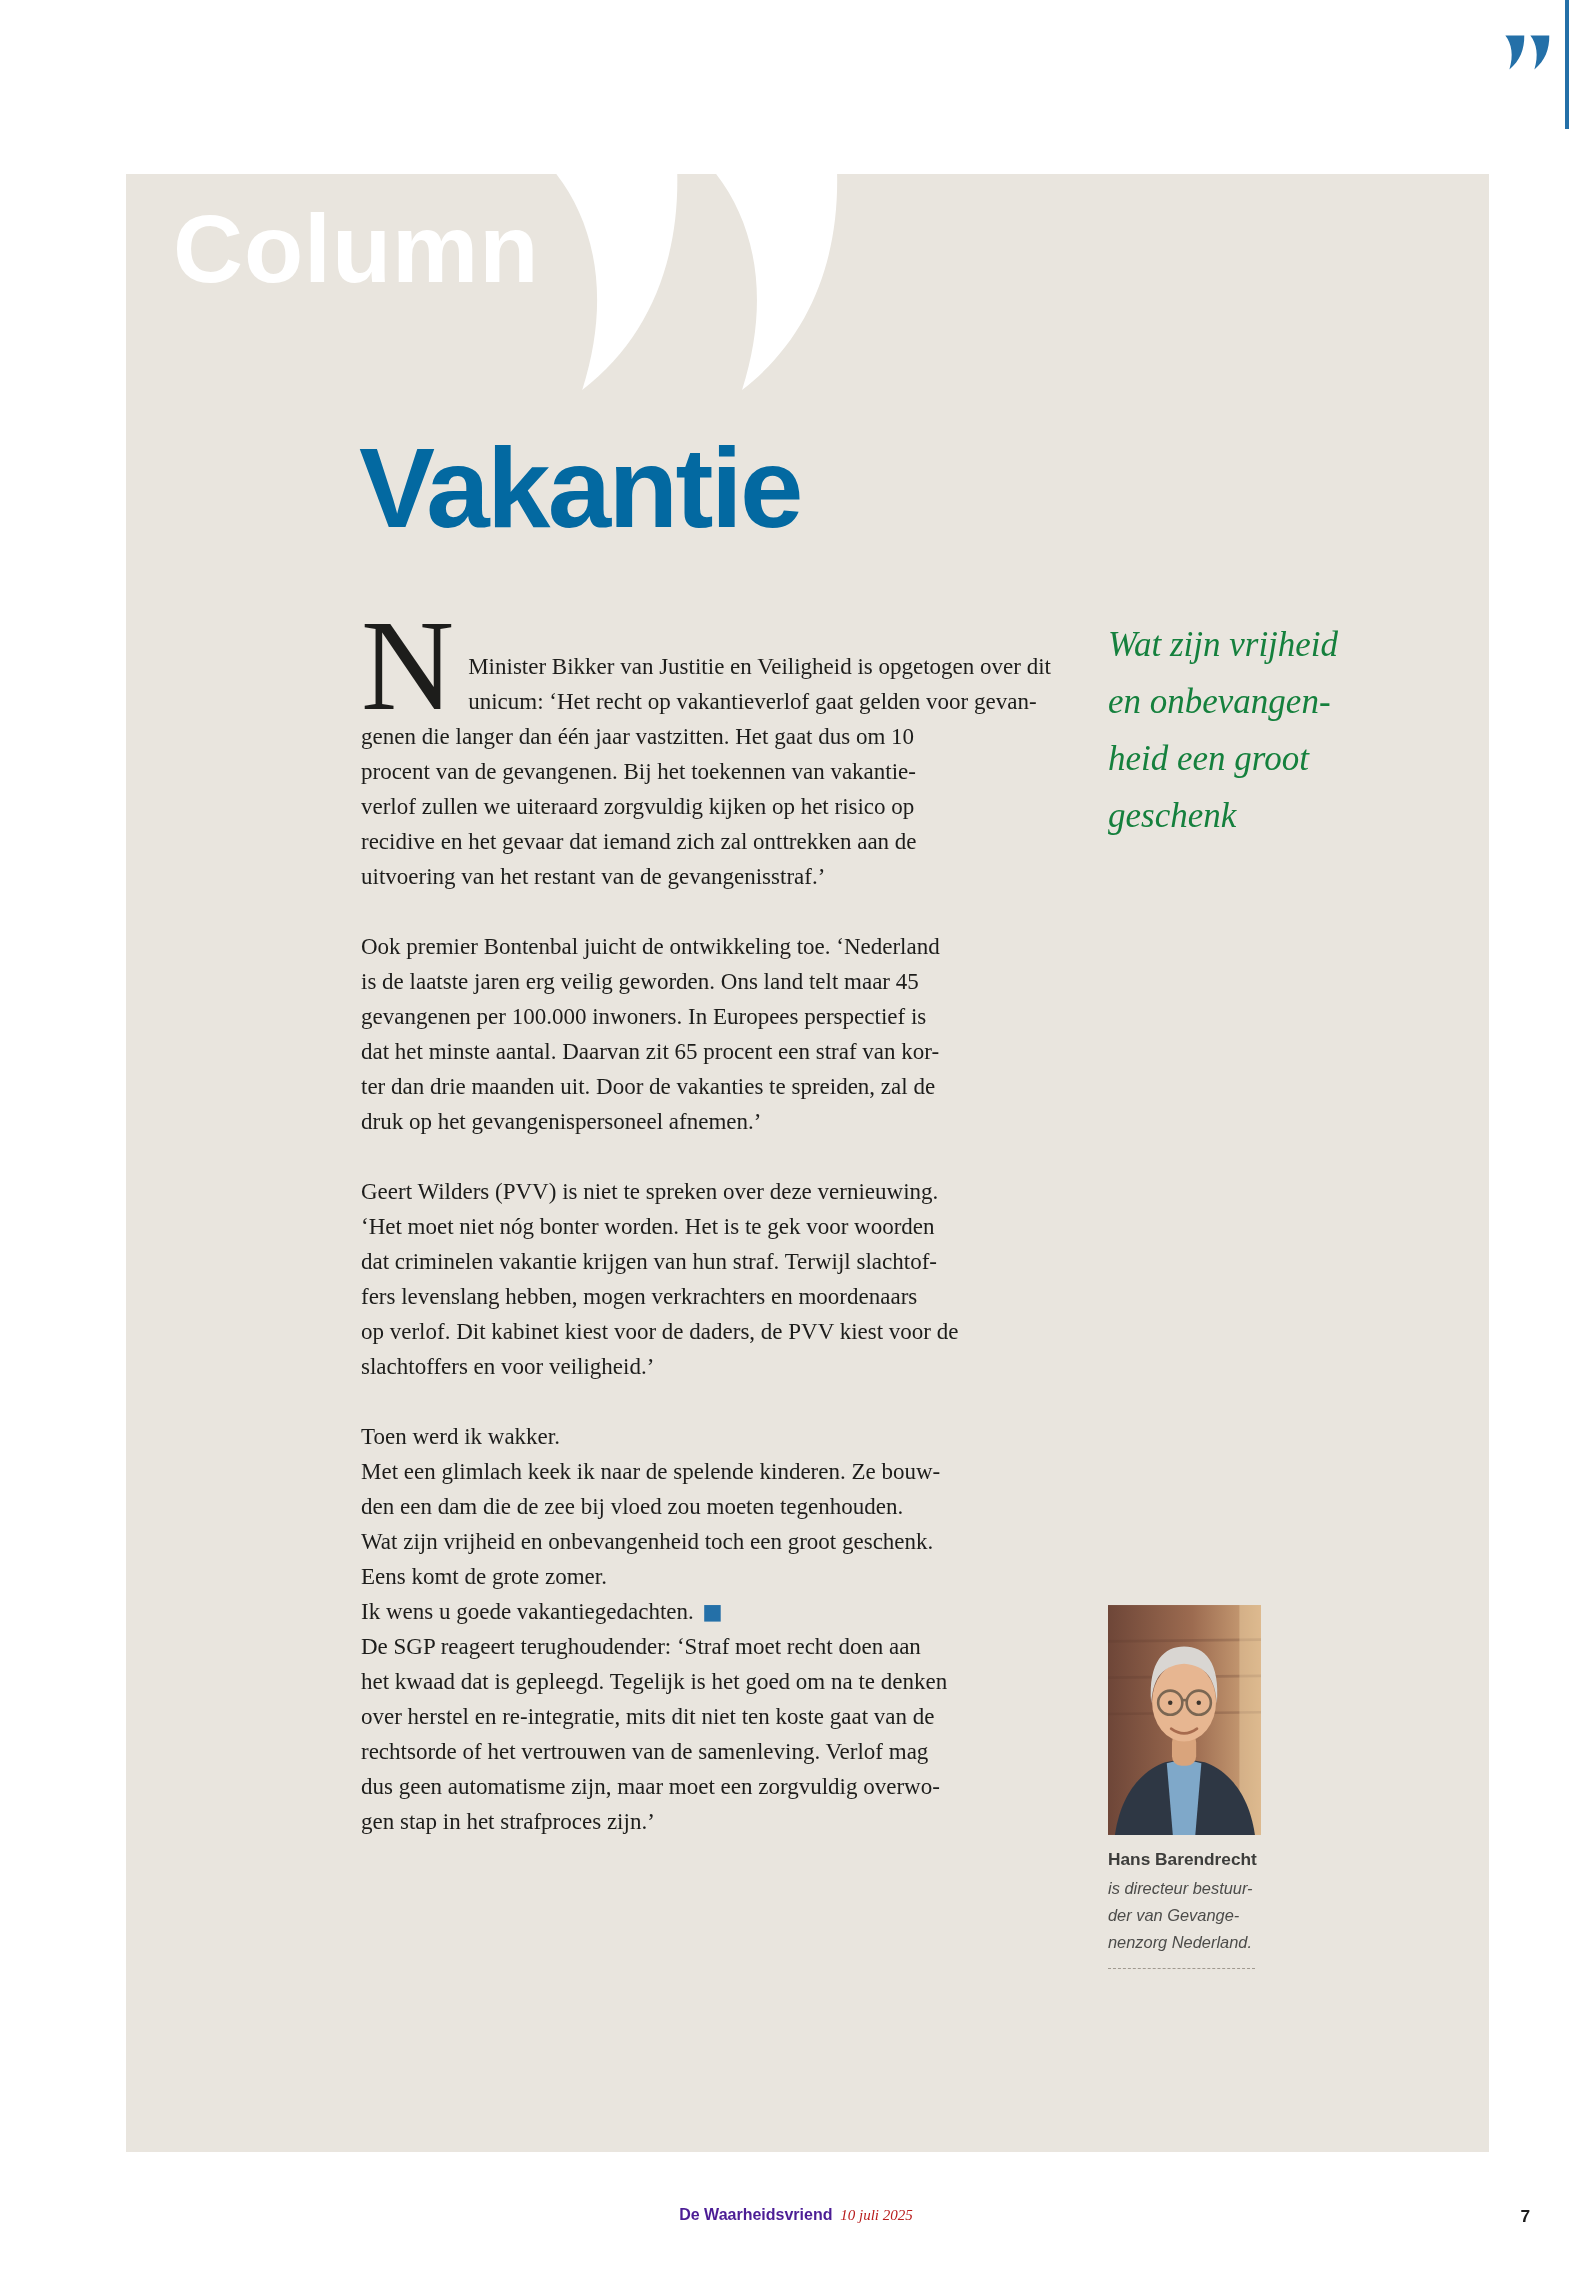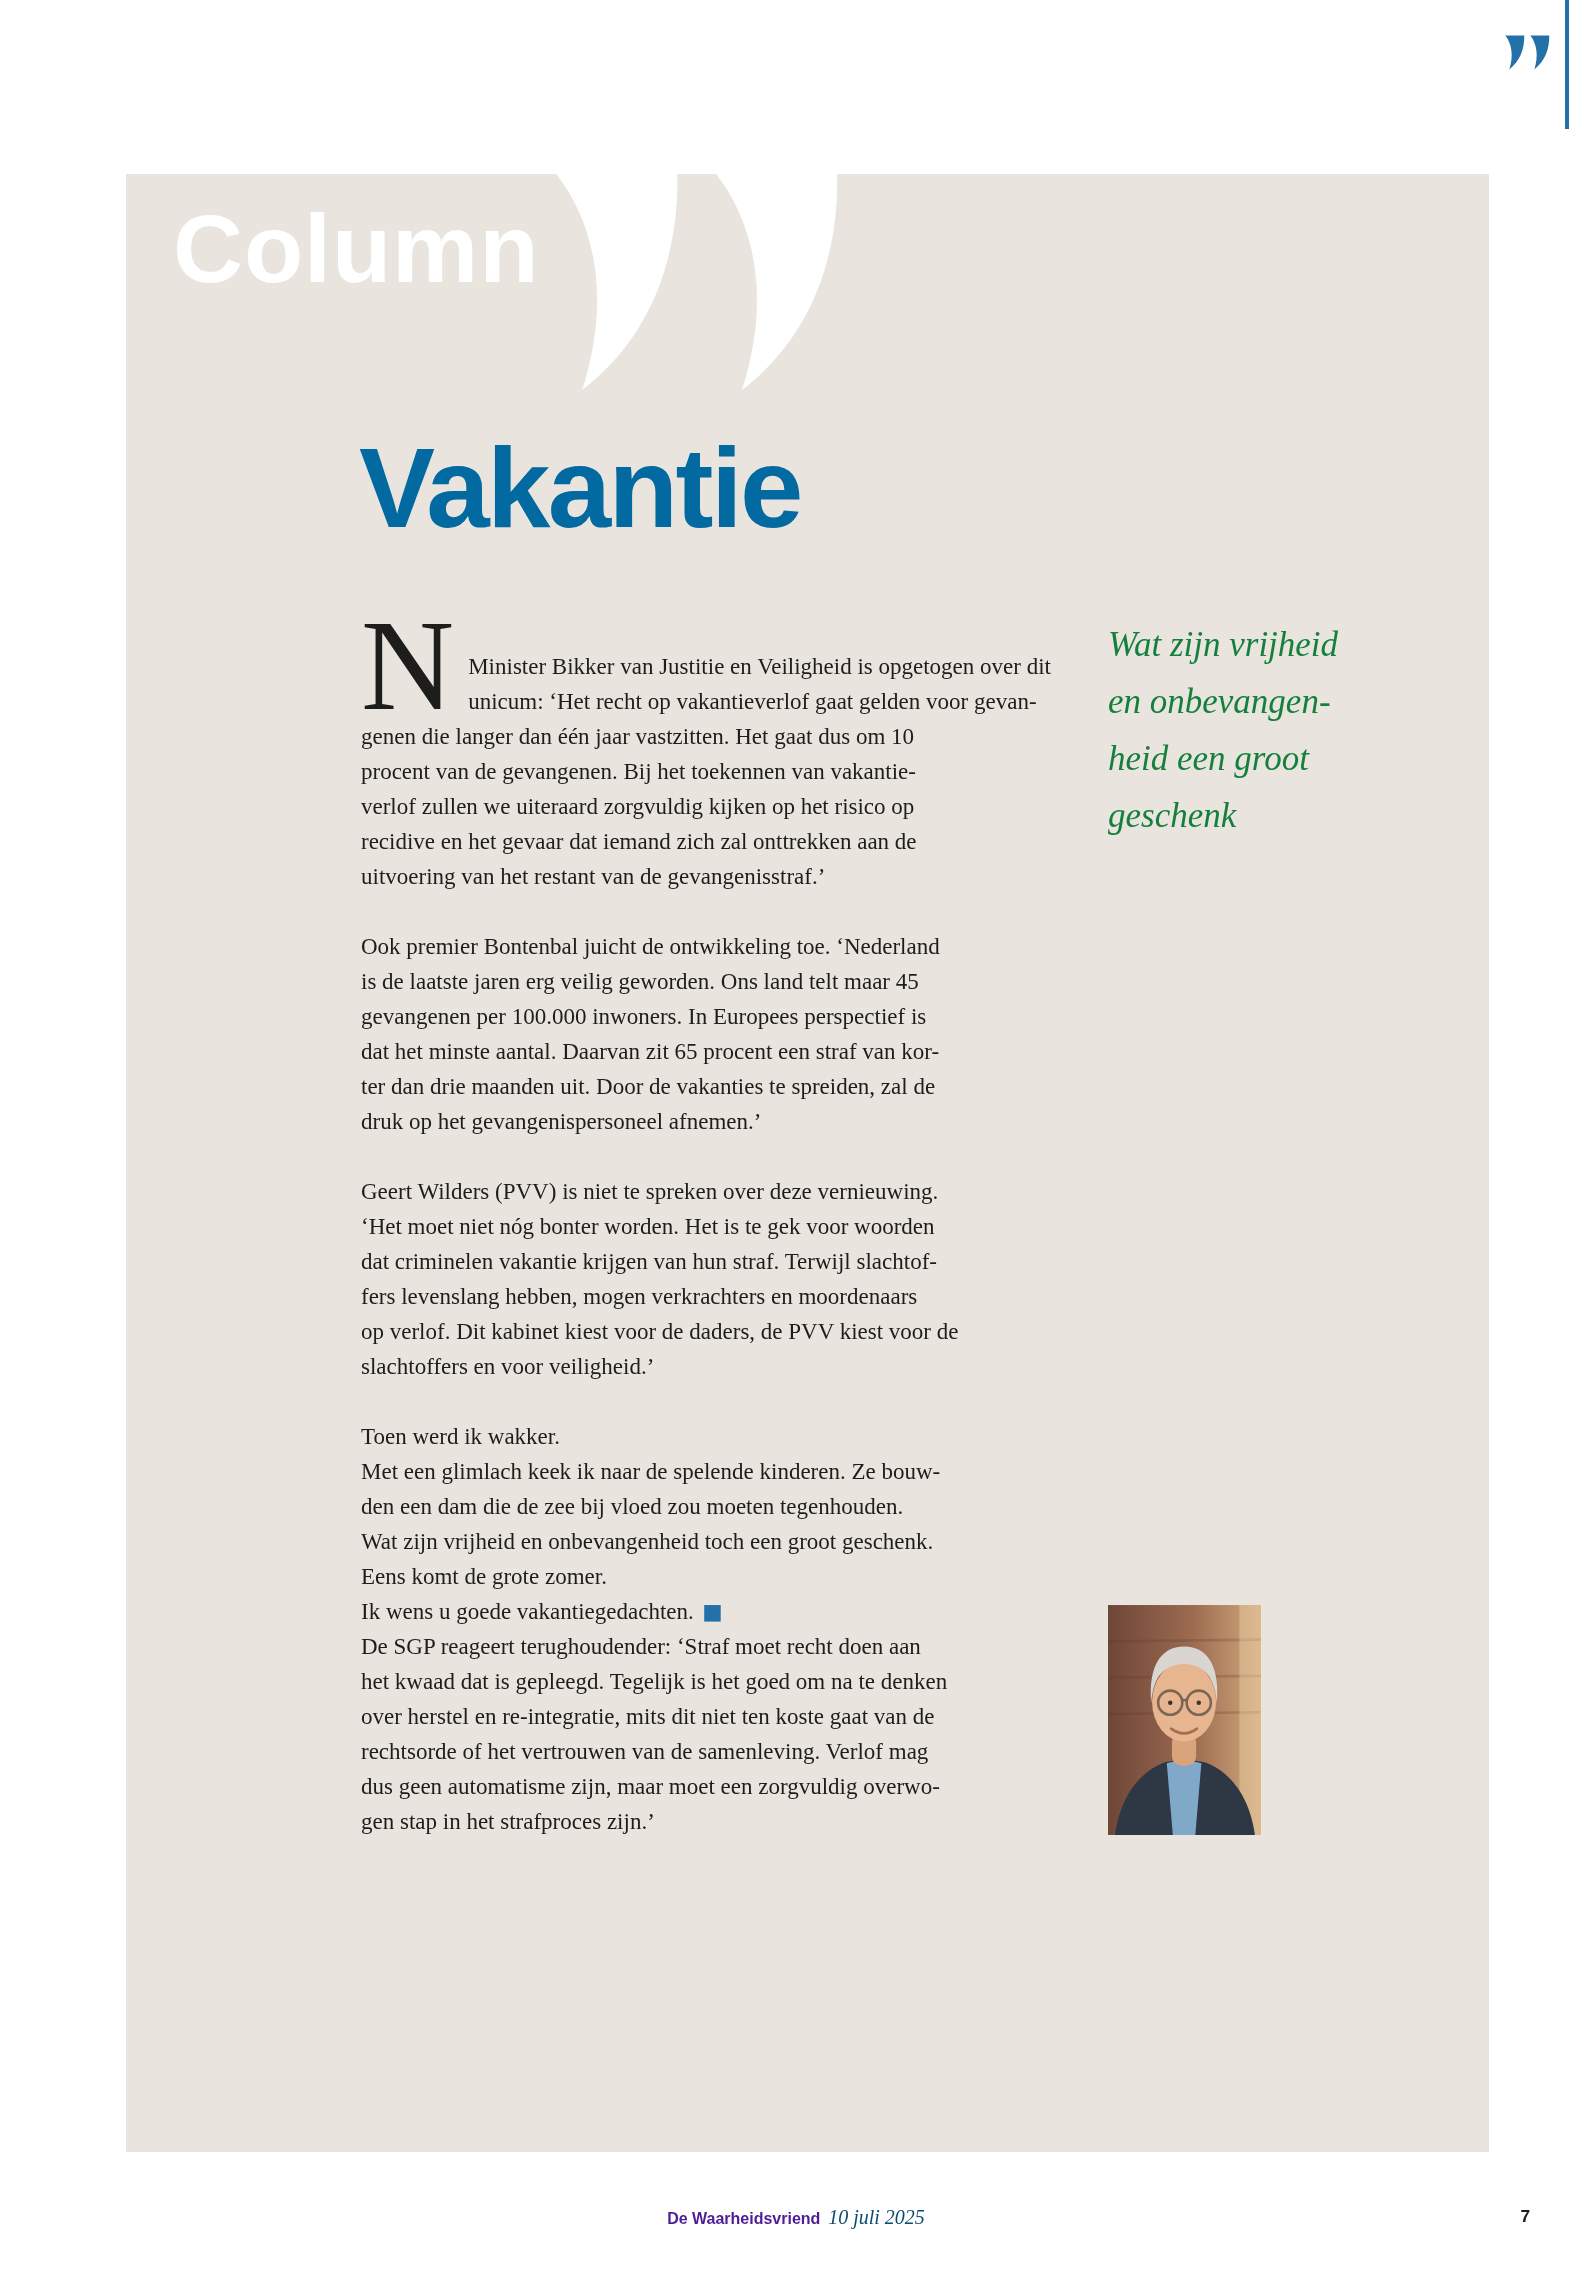--- a/index.html
+++ b/index.html
@@ -107,21 +107,21 @@
   .footer {
     position: absolute; left: 0; top: 2206px; width: 100%;
     text-align: center;
   }
   .pub-name {
     font-family: "Liberation Sans", sans-serif;
     font-weight: 700; font-size: 16px; color: #4c1d95;
   }
   .pub-date {
     font-family: "Liberation Serif", serif;
-    font-style: italic; font-size: 20px; color: #0c4a6e;
+    font-style: italic; font-size: 15px; color: #b91c1c;
     margin-left: 7.8px;
   }
   .page-number {
     position: absolute; top: 2206px; right: 62px;
     font-family: "Liberation Sans", sans-serif;
     font-weight: 700; font-size: 17.3px; color: #1b1b1b;
   }
 </style>
 </head>
 <body>
@@ -212,20 +212,27 @@
         <g fill="none" stroke="#7a6652" stroke-width="3">
           <circle cx="72" cy="113" r="14"></circle>
           <circle cx="105" cy="113" r="14"></circle>
           <line x1="86" y1="110" x2="91" y2="110"></line>
         </g>
         <circle cx="72" cy="113" r="2.6" fill="#3c342c"></circle>
         <circle cx="105" cy="113" r="2.6" fill="#3c342c"></circle>
         <path d="M73 143 Q88 154 103 143" stroke="#a76b4e" stroke-width="3" fill="none" stroke-linecap="round"></path>
       </svg>
     </div>
+    <figcaption>
+      <div class="author-name">Hans Barendrecht</div>
+      <div class="author-role">is directeur bestuur-
+der van Gevange-
+nenzorg Nederland.</div>
+      <div class="caption-rule"></div>
+    </figcaption>
   </figure>
 
   <footer class="footer">
     <span class="pub-name">De Waarheidsvriend</span><span class="pub-date">10 juli 2025</span>
   </footer>
   <div class="page-number">7</div>
 
 </div>
 
 

